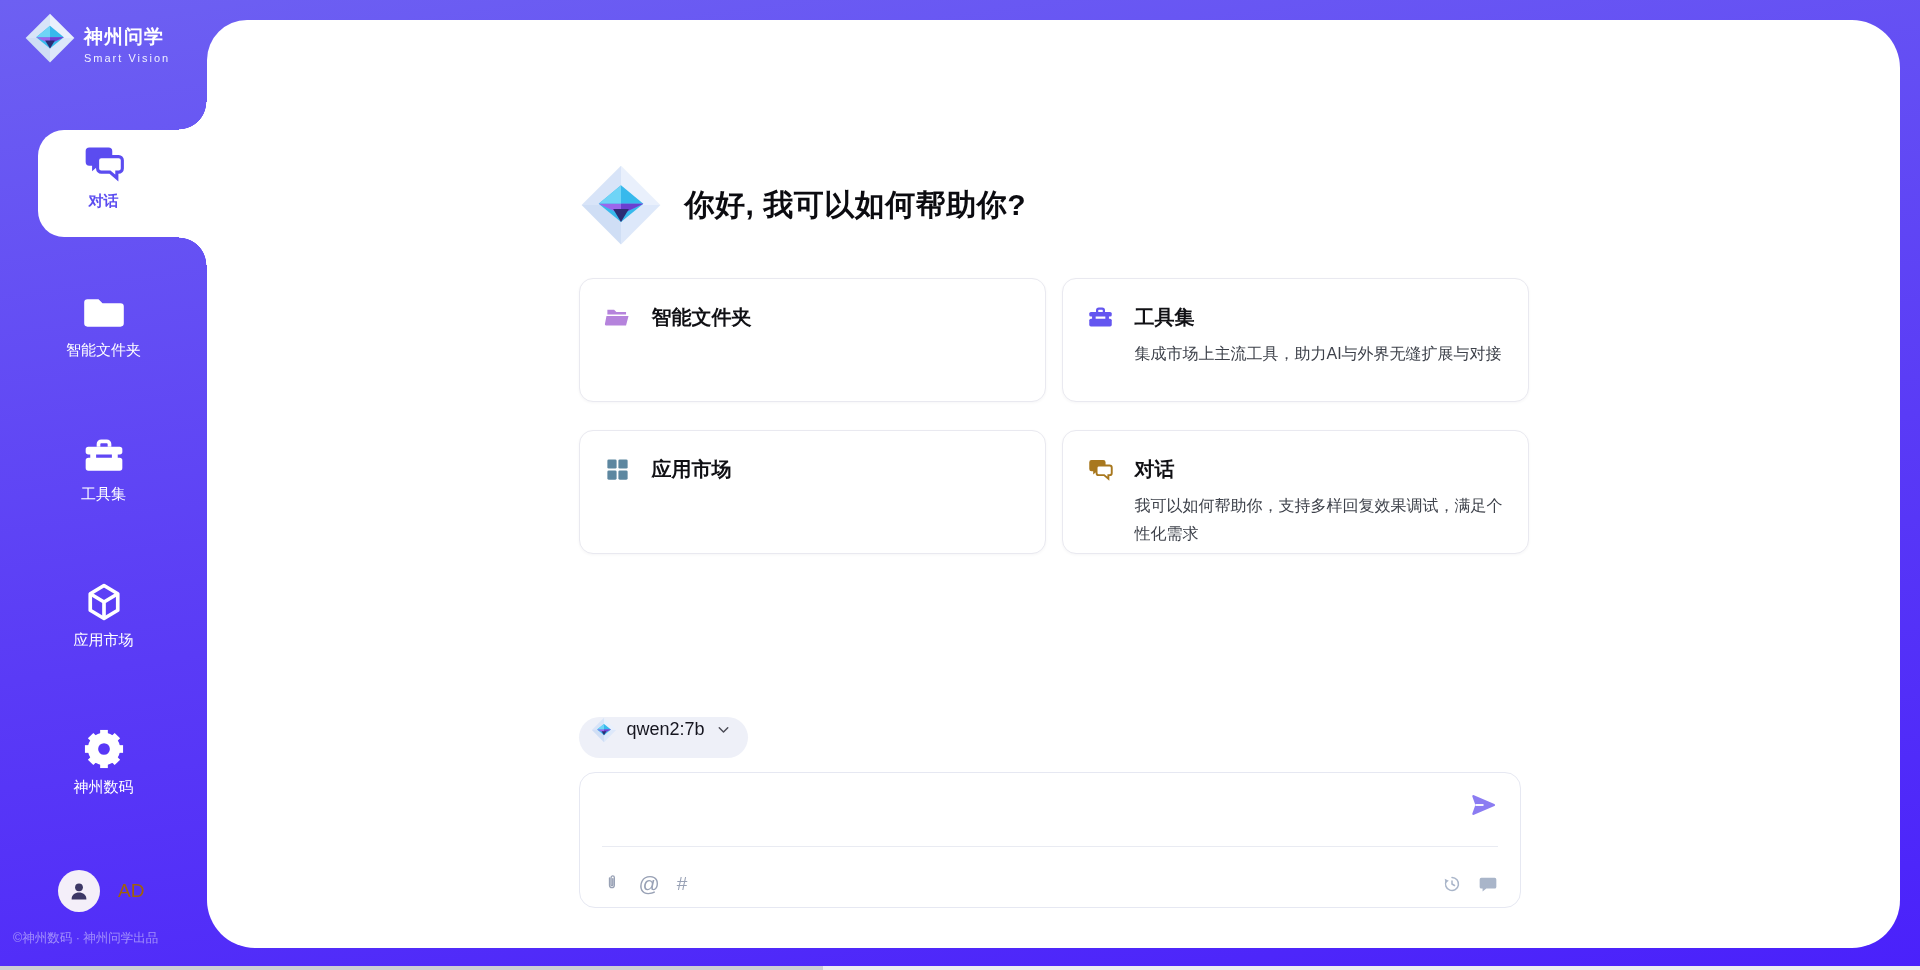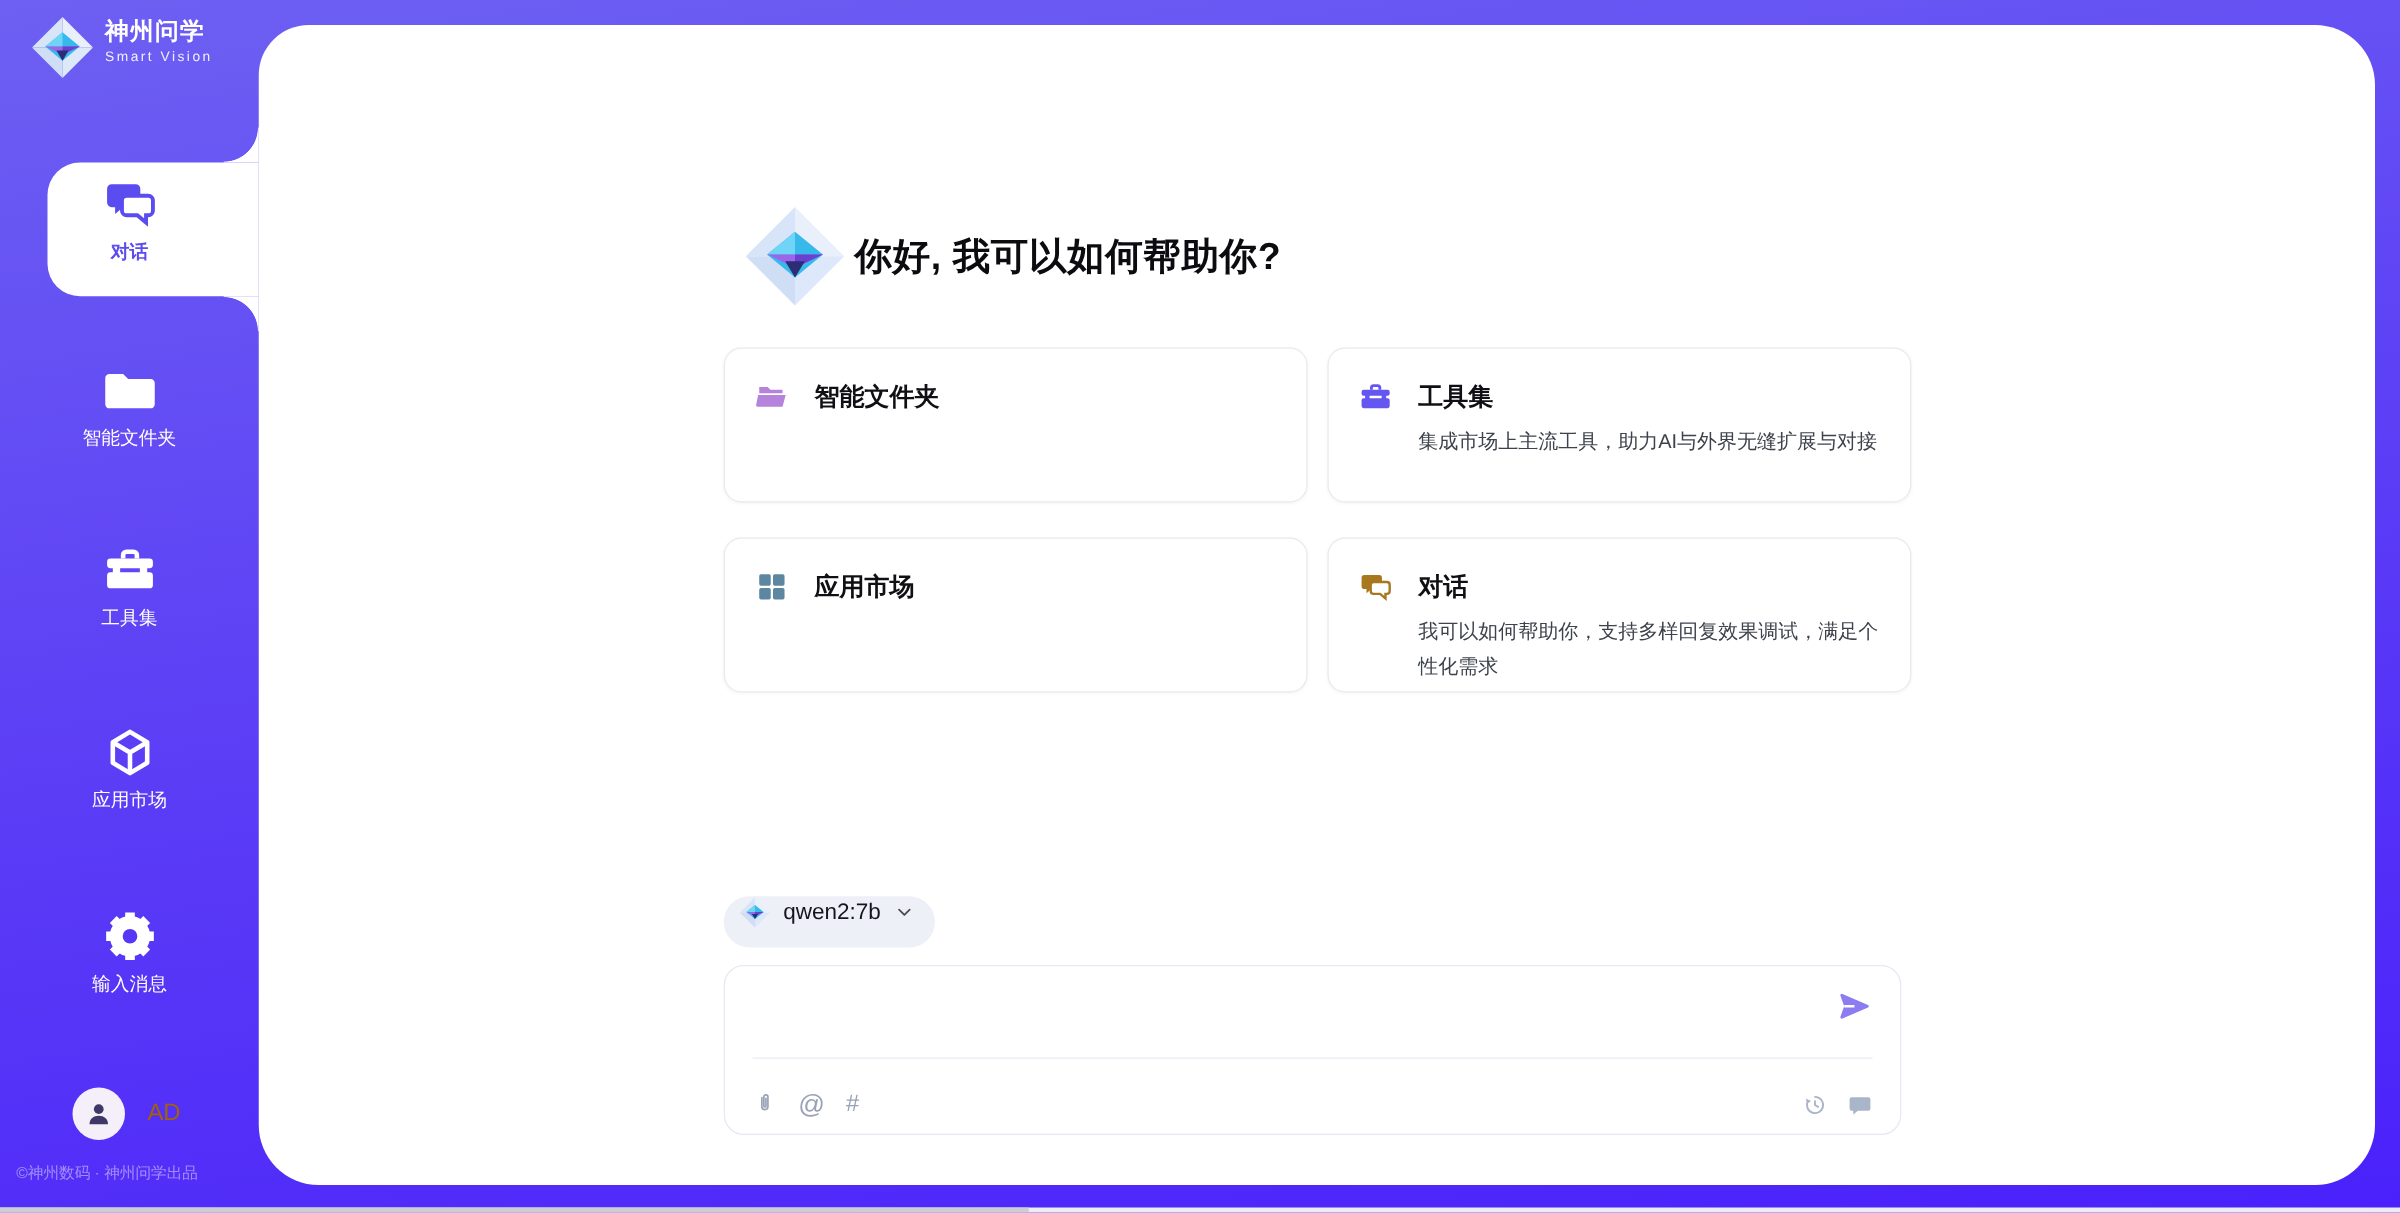--- a/index.html
+++ b/index.html
@@ -3,21 +3,21 @@
 <meta charset="utf-8">
 <style>
   * { margin:0; padding:0; box-sizing:border-box; }
   html,body { width:1920px; height:970px; overflow:hidden;
     font-family:"Liberation Sans","DejaVu Sans",sans-serif; }
   body { position:relative;
     background:linear-gradient(172deg,#6d60f2 0%,#5a3bf6 55%,#4a21fb 100%); }
 
   
   .sidebar { position:absolute; left:0; top:0; width:207px; height:970px; z-index:1; }
-  .logo-row { position:absolute; left:24px; top:12px; display:flex; align-items:flex-start; gap:8px; }
+  .logo-row { position:absolute; left:24px; top:12px; display:flex; align-items:flex-end; gap:8px; }
   .logo-row svg { width:52px; height:52px; }
   .brand-name { font-size:19px; font-weight:bold; color:#fff; letter-spacing:1px; }
   .brand-sub { font-size:11px; color:#f0f0ff; letter-spacing:2px; margin-top:2px; }
 
   .nav-item { position:absolute; left:0; width:207px; text-align:center; cursor:pointer; }
   .nav-item svg { width:44px; height:44px; display:block; margin:0 auto; }
   .nav-item .nav-label { display:block; margin-top:7px; font-size:15px; color:#fff; }
   .nav-item.active .nav-label { color:#5b4cf0; font-weight:bold; }
 
   
@@ -36,21 +36,21 @@
   .user-name { color:#a16207; font-size:19px; }
   .copyright { position:absolute; left:13px; top:930px; font-size:12.5px;
     color:rgba(255,255,255,.45); z-index:1; white-space:nowrap; }
 
   
   .main-panel { position:absolute; left:207px; top:20px; right:20px; bottom:22px;
     background:#fff; border-radius:40px 48px 48px 48px; z-index:2; }
   .content { position:absolute; left:50%; transform:translateX(-50%);
     width:950px; top:0; bottom:0; }
 
-  .greeting { position:absolute; top:143px; left:15px; display:flex; align-items:center; gap:6px; }
+  .greeting { position:absolute; top:143px; left:0; display:flex; align-items:center; gap:22px; }
   .greeting svg { width:84px; height:84px; }
   .greeting h1 { font-size:30px; font-weight:bold; color:#0b0b10; letter-spacing:.5px; }
 
   .cards { position:absolute; top:258px; left:0; width:950px;
     display:grid; grid-template-columns:467px 467px; column-gap:16px; row-gap:28px; }
   .card { height:124px; background:#fff; border:1px solid #e9e9f0; border-radius:14px;
     padding:25px 24px 0 24px; box-shadow:0 1px 3px rgba(25,25,60,.04); cursor:pointer; }
   .card-head { display:flex; align-items:center; gap:21px; }
   .card-head svg { width:27px; height:27px; flex:none; }
   .card-title { font-size:20px; font-weight:bold; color:#101014; }
@@ -164,21 +164,21 @@
           <line x1="12" y1="18" x2="12" y2="22.4"></line>
         <line x1="1.6" y1="12" x2="6" y2="12"></line>
           <line x1="18" y1="12" x2="22.4" y2="12"></line>
         <line x1="4.7" y1="4.7" x2="7.8" y2="7.8"></line>
           <line x1="16.2" y1="16.2" x2="19.3" y2="19.3"></line>
         <line x1="19.3" y1="4.7" x2="16.2" y2="7.8"></line>
           <line x1="7.8" y1="16.2" x2="4.7" y2="19.3"></line>
       </g>
       <circle cx="12" cy="12" r="6" fill="none" stroke="#fff" stroke-width="4"></circle>
     </svg>
-    <span class="nav-label">输入消息</span>
+    <span class="nav-label">神州数码</span>
   </div>
 
   <div class="user-row">
     <div class="avatar">
       <svg viewBox="0 0 24 24">
         <circle cx="12" cy="8.6" r="3.6" fill="#3d3866"></circle>
         <path d="M5.2 19.4c0-3.7 3-6 6.8-6s6.8 2.3 6.8 6v.4H5.2z" fill="#3d3866"></path>
       </svg>
     </div>
     <span class="user-name">AD</span>

